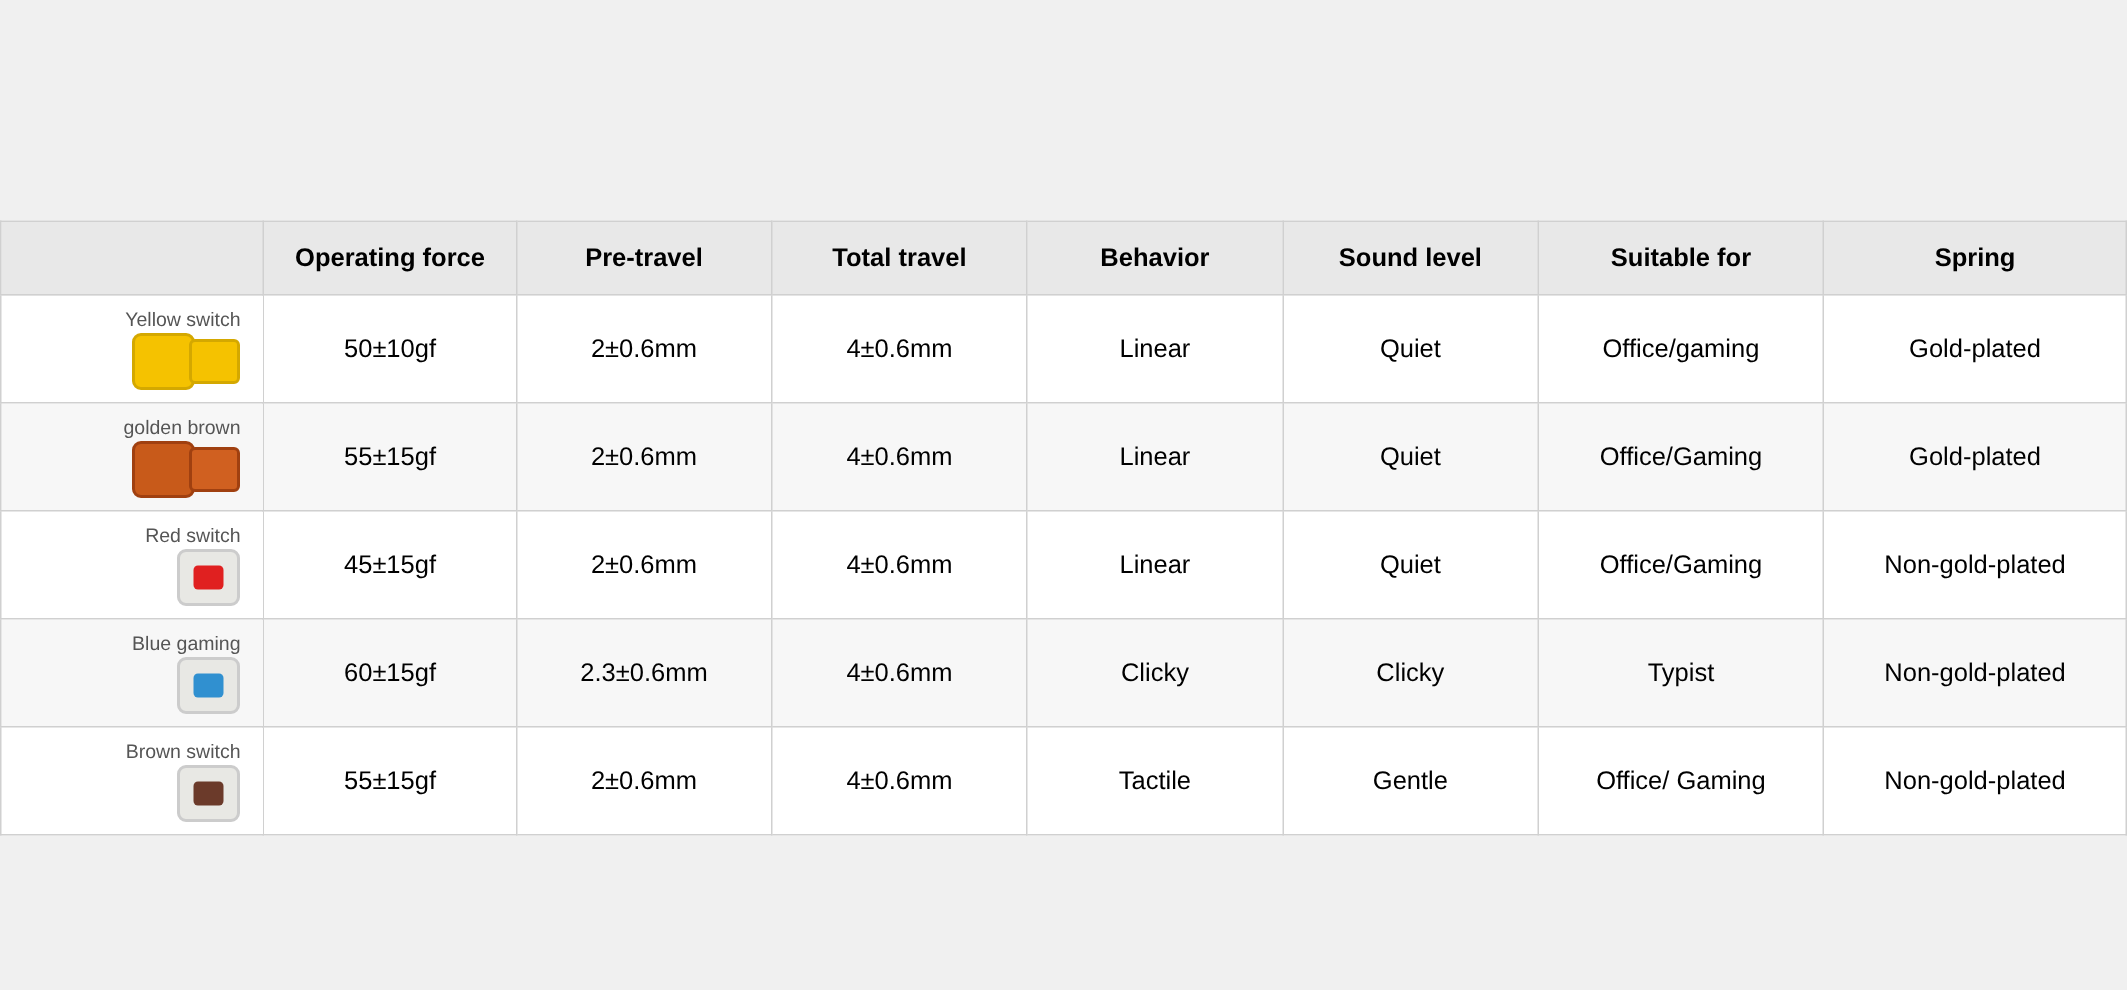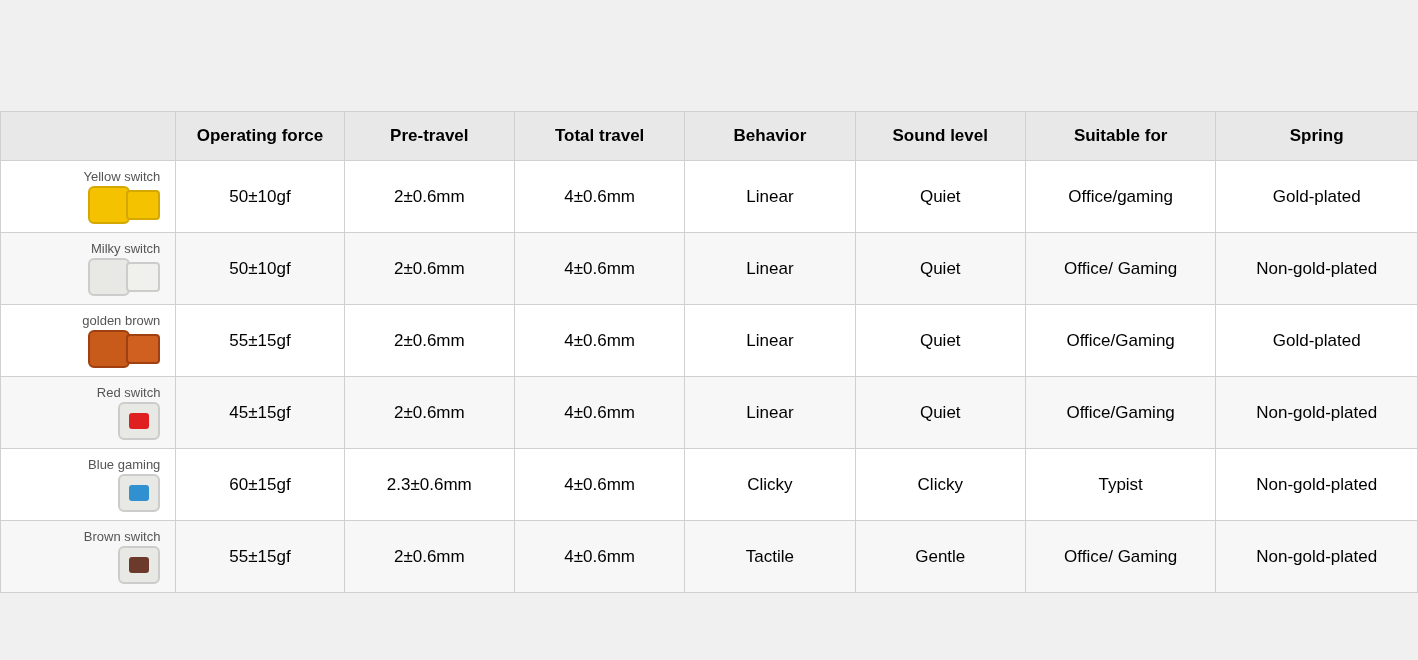--- a/index.html
+++ b/index.html
@@ -181,36 +181,20 @@
     <td>50±10gf</td>
     <td>2±0.6mm</td>
     <td>4±0.6mm</td>
     <td>Linear</td>
     <td>Quiet</td>
     <td>Office/gaming</td>
     <td>Gold-plated</td>
   </tr>
         <tr>
     <td class="switch-cell">
-      <span class="switch-label">Milky switch</span>
-      <div class="switch-icon">
-      <div class="switch-shape milky-sw1"></div>
-      <div class="switch-shape milky-sw2"></div>
-    </div>
-    </td>
-    <td>50±10gf</td>
-    <td>2±0.6mm</td>
-    <td>4±0.6mm</td>
-    <td>Linear</td>
-    <td>Quiet</td>
-    <td>Office/ Gaming</td>
-    <td>Non-gold-plated</td>
-  </tr>
-        <tr>
-    <td class="switch-cell">
       <span class="switch-label">golden brown</span>
       <div class="switch-icon">
       <div class="switch-shape golden-sw1"></div>
       <div class="switch-shape golden-sw2"></div>
     </div>
     </td>
     <td>55±15gf</td>
     <td>2±0.6mm</td>
     <td>4±0.6mm</td>
     <td>Linear</td>

